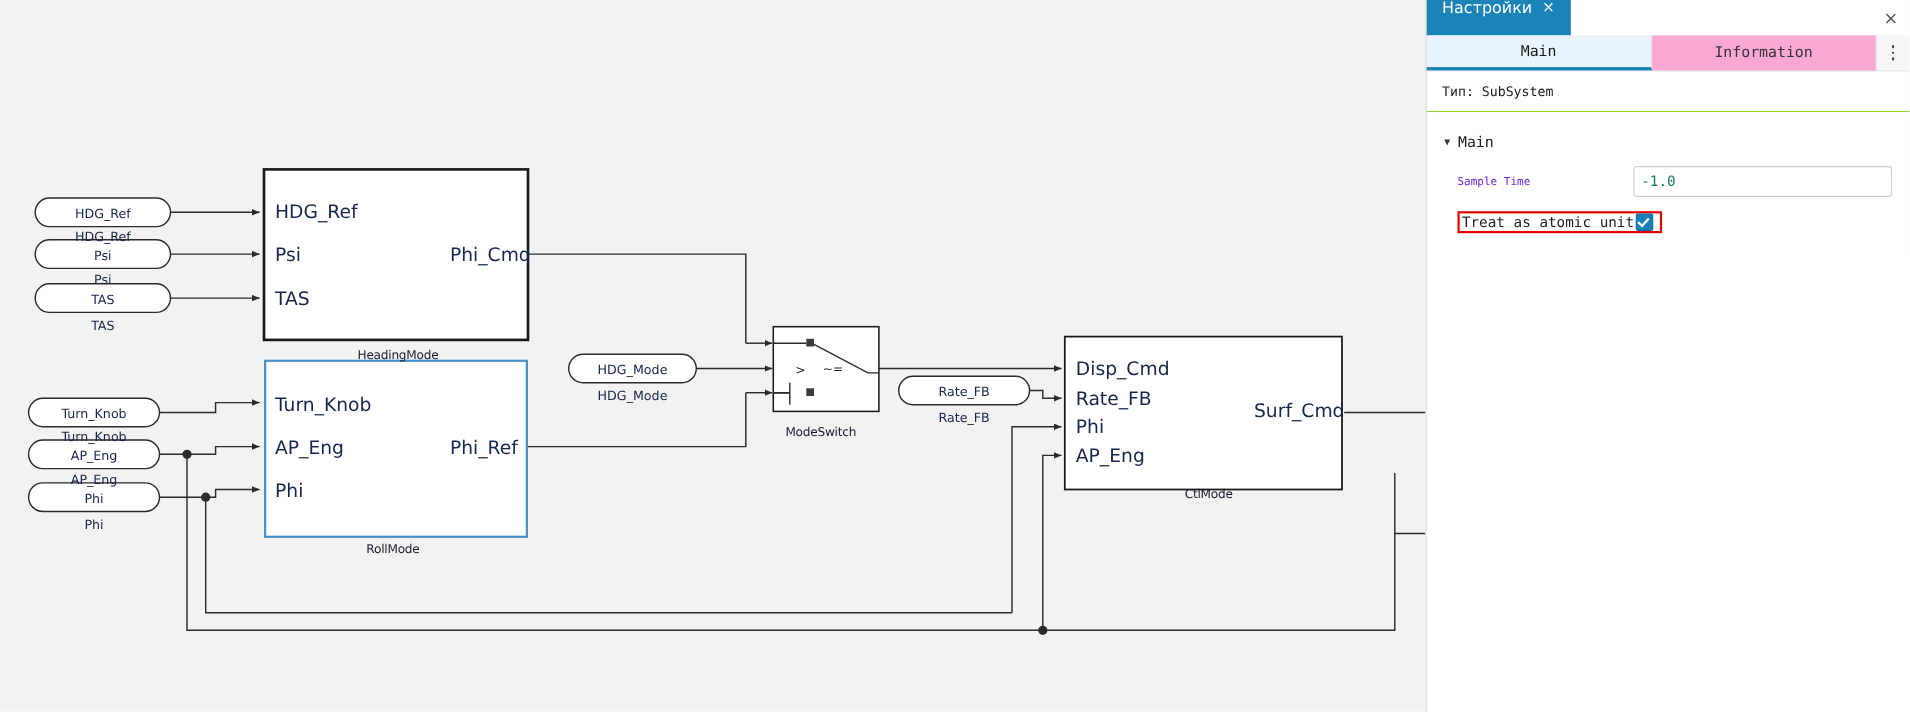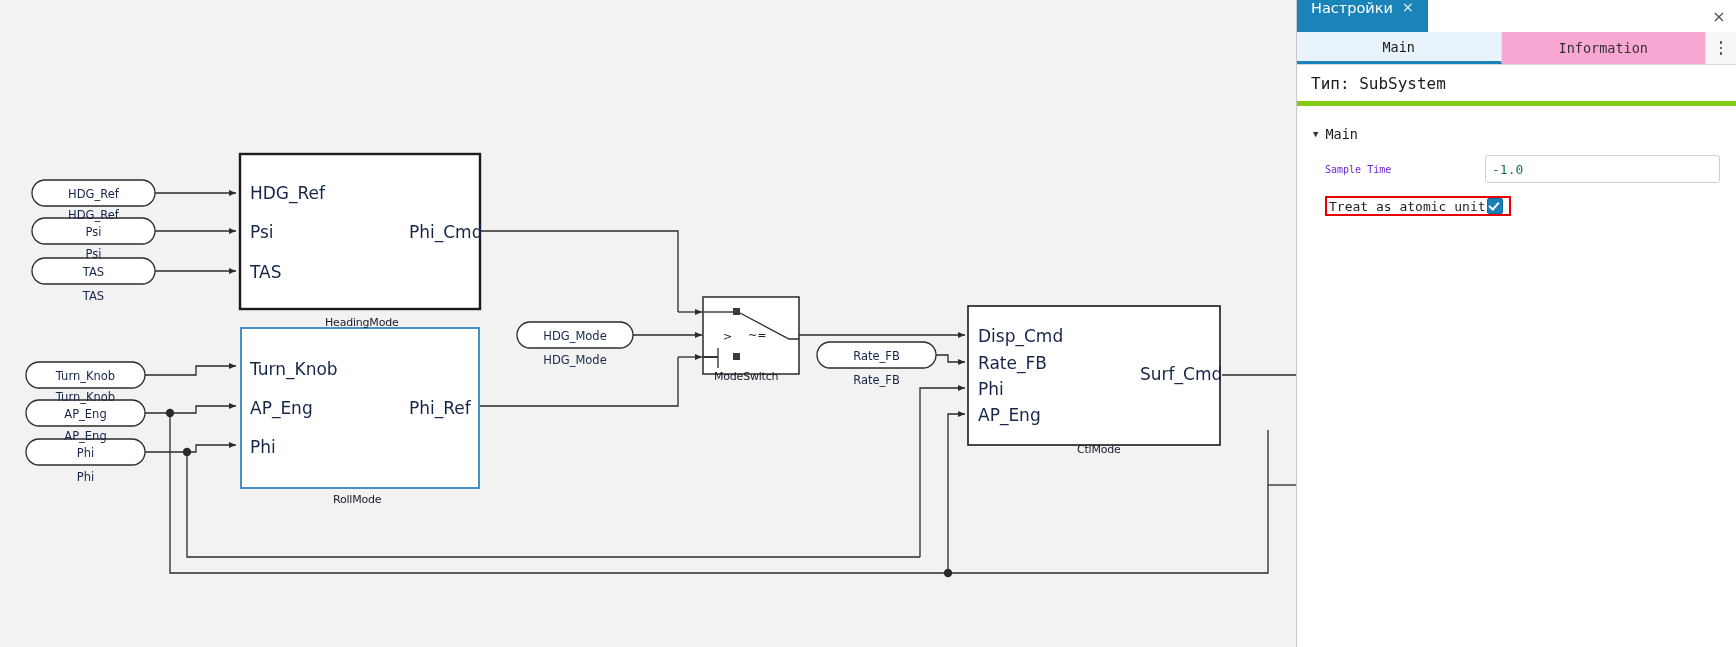--- a/index.html
+++ b/index.html
@@ -156,24 +156,24 @@
   .kebab i {
     width: 2.5px; height: 2.5px; border-radius: 50%;
     background: #444; display: block;
   }
 
   #panel-typebar {
     flex: 0 0 36px;
     display: flex;
     align-items: center;
     padding-left: 14px;
-    font-size: 16px;
+    font-size: 12px;
     font-family: "DejaVu Sans Mono", monospace;
     color: #1a1a1a;
-    border-bottom: 5px solid #84cc16;
+    border-bottom: 1px solid #84cc16;
     background: #ffffff;
   }
 
   #panel-body {
     flex: 1 1 auto;
     background: #ffffff;
     padding-top: 14px;
     overflow: hidden;
   }
   .section-header {
@@ -358,21 +358,21 @@
 
     <span class="port-text" style="left:978px;  top:326px;">Disp_Cmd</span>
     <span class="port-text" style="left:978px;  top:353px;">Rate_FB</span>
     <span class="port-text" style="left:978px;  top:379px;">Phi</span>
     <span class="port-text" style="left:978px;  top:405px;">AP_Eng</span>
     <span class="port-text" style="left:1140px; top:364px;">Surf_Cmd</span>
     <span class="blk-label" style="left:1077px; top:443px;">CtlMode</span>
 
     <span class="sw-sym" style="left:723px; top:330px;">&gt;</span>
     <span class="sw-sym" style="left:748px; top:329px;">~=</span>
-    <span class="blk-label" style="left:714px; top:370px;">ModeSwitch</span>
+    <span class="blk-label" style="left:714px; top:386px;">ModeSwitch</span>
 
     <span class="inport-text" style="left:32px;  top:187px; width:123px;">HDG_Ref</span>
     <span class="inport-text" style="left:32px;  top:208px; width:123px;">HDG_Ref</span>
 
     <span class="inport-text" style="left:32px;  top:225px; width:123px;">Psi</span>
     <span class="inport-text" style="left:32px;  top:247px; width:123px;">Psi</span>
 
     <span class="inport-text" style="left:32px;  top:265px; width:123px;">TAS</span>
     <span class="inport-text" style="left:32px;  top:289px; width:123px;">TAS</span>
 

